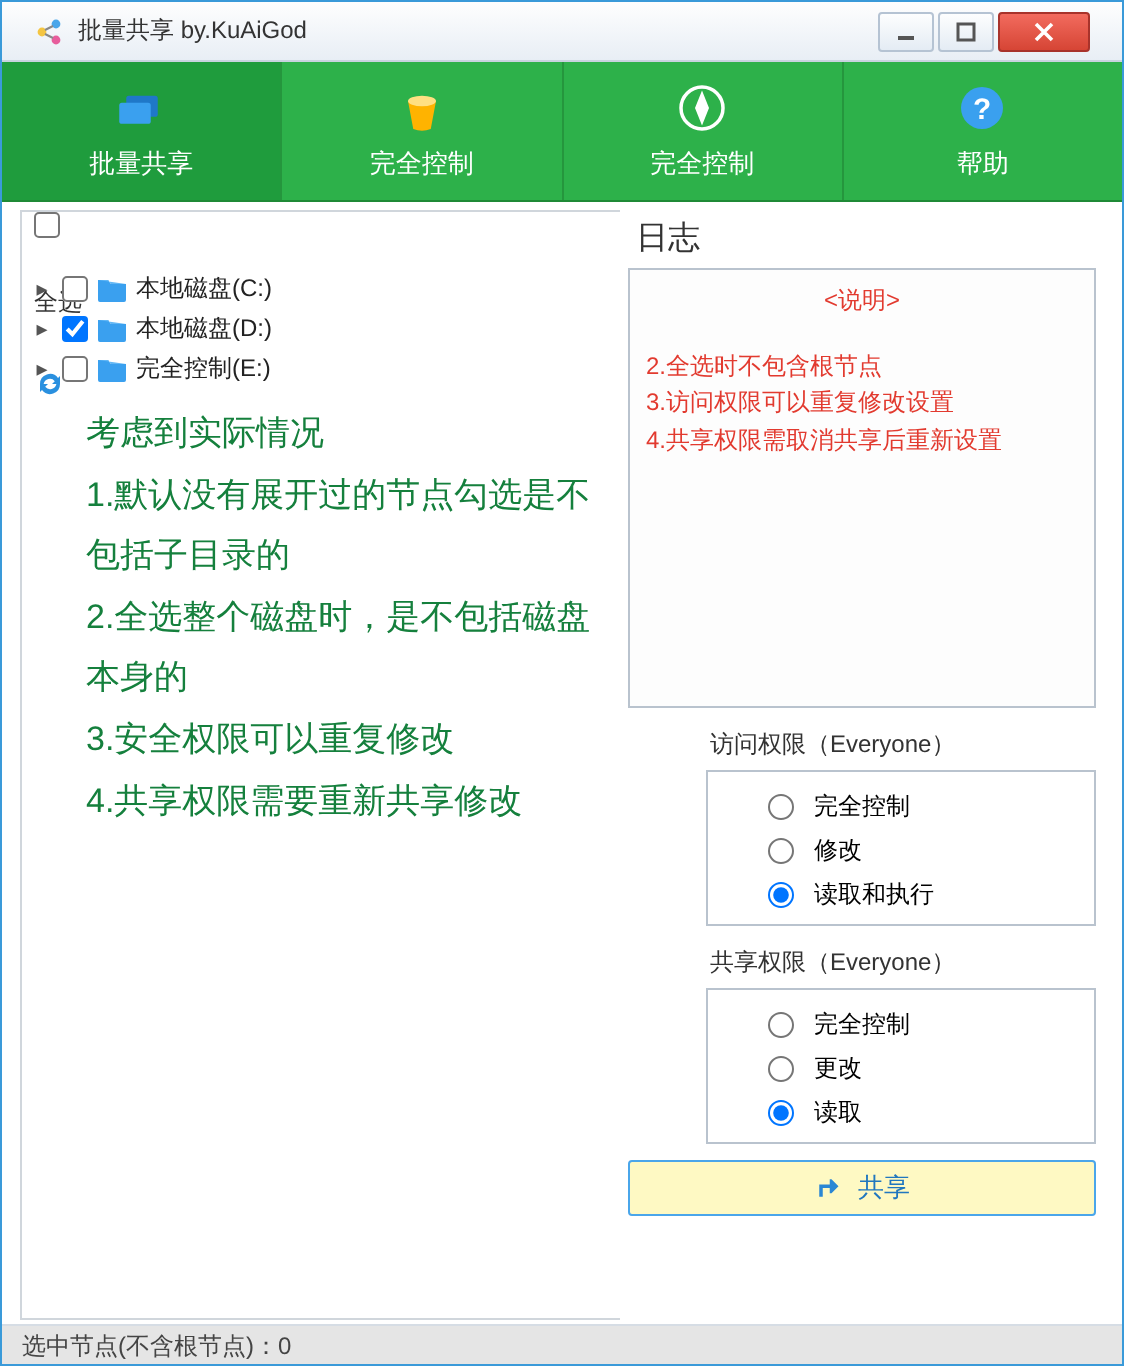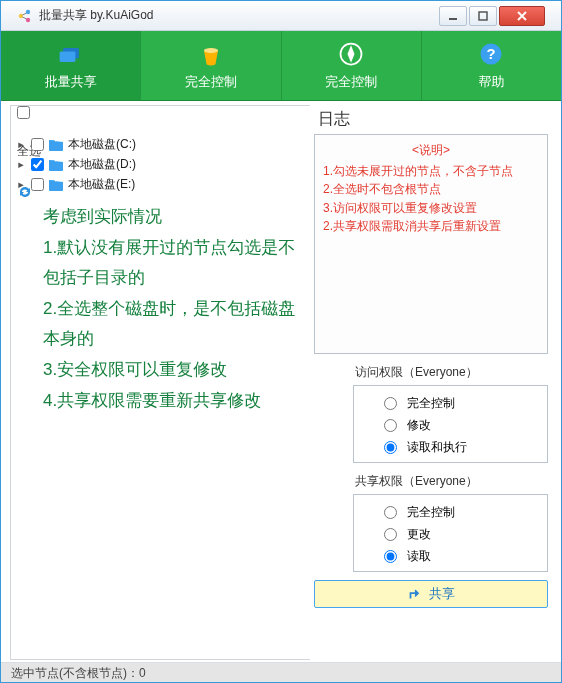--- a/index.html
+++ b/index.html
@@ -33,21 +33,21 @@
 .tree-node { display:flex; align-items:center; height:20px; gap:4px; }
 .tree-node .tw { width:12px; text-align:center; color:#555; font-size:11px; user-select:none; cursor:default;}
 .tree-node input[type=checkbox]{ width:13px; height:13px; }
 .tree-node .fico { width:16px; height:14px; }
 .tree-node .lbl { color:#222; }
 
 .notes { padding:8px 10px 0 28px; font-size:17px; color:#15803d; line-height:1.8; }
 
 .right-pane .sec-title { font-size:16px; color:#333; padding:4px 8px 4px 8px; }
 .log-box { margin:0 4px; border:1px solid #b9c3ce; height:220px; font-size:12px; color:#e23a2f; padding:6px 8px; line-height:1.55; overflow:auto; background:#fdfdfd; }
-.log-box .center { text-align:center; margin-bottom:2px;}
+.log-box .center { text-align:center; margin-bottom:14px;}
 .perm-group { margin:6px 4px 0 4px;padding-left:39px; }
 .perm-title { font-size:12px; color:#333; padding:4px 4px 4px 2px; }
 .perm-box { border:1px solid #b9c3ce; padding:6px 6px 4px 30px; font-size:12px; }
 .radio-row { display:flex; align-items:center; gap:10px; height:22px; }
 .radio-row input[type=radio]{ width:13px; height:13px; }
 
 .share-btn { margin:8px 4px 4px 4px; height:28px; border:1px solid #4aa6ea; background:#fef9c3; color:#2177bf; font-size:13px; display:flex; align-items:center; justify-content:center; gap:8px; border-radius:2px; cursor:default;}
 .share-btn svg { width:14px; height:14px; }
 
 .statusbar { height:20px; font-size:12px; color:#444; padding:2px 10px 0 10px; background:#e5e5e5; border-top:1px solid #d6dde5;}
@@ -156,41 +156,40 @@
             </svg>
           <span class="lbl">本地磁盘(D:)</span>
         </div>
         <div class="tree-node">
           <span class="tw">▸</span>
           <input type="checkbox" style="">
           <svg class="fico" viewBox="0 0 16 14">
               <path d="M1 3h5l1.5 2H15v8a1 1 0 0 1-1 1H2a1 1 0 0 1-1-1z" fill="#3aa0ef"></path>
               <path d="M1 3h5l1.5 2H15" fill="#62b7f5"></path>
             </svg>
-          <span class="lbl">本地磁盘(E:)</span>
+          <span class="lbl">完全控制(E:)</span>
         </div>
 
         <div class="notes">
           <div>考虑到实际情况</div>
           <div>1.默认没有展开过的节点勾选是不包括子目录的</div>
           <div>2.全选整个磁盘时，是不包括磁盘本身的</div>
           <div>3.安全权限可以重复修改</div>
           <div>4.共享权限需要重新共享修改</div>
         </div>
       </div>
     </div>
 
     <div class="right-pane">
       <div class="sec-title">日志</div>
       <div class="log-box">
         <div class="center">&lt;说明&gt;</div>
-        <div>1.勾选未展开过的节点，不含子节点</div>
         <div>2.全选时不包含根节点</div>
         <div>3.访问权限可以重复修改设置</div>
-        <div>2.共享权限需取消共享后重新设置</div>
+        <div>4.共享权限需取消共享后重新设置</div>
       </div>
 
       <div class="perm-group">
         <div class="perm-title">访问权限（Everyone）</div>
         <div class="perm-box">
           <label class="radio-row">
               <input type="radio" name="ap" style="">
               <span>完全控制</span>
             </label>
           <label class="radio-row">

